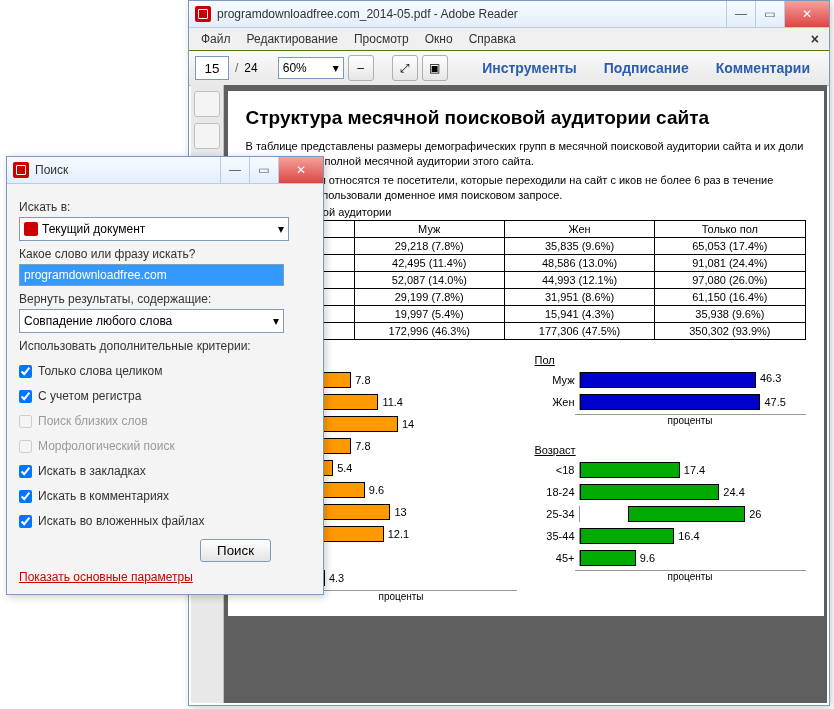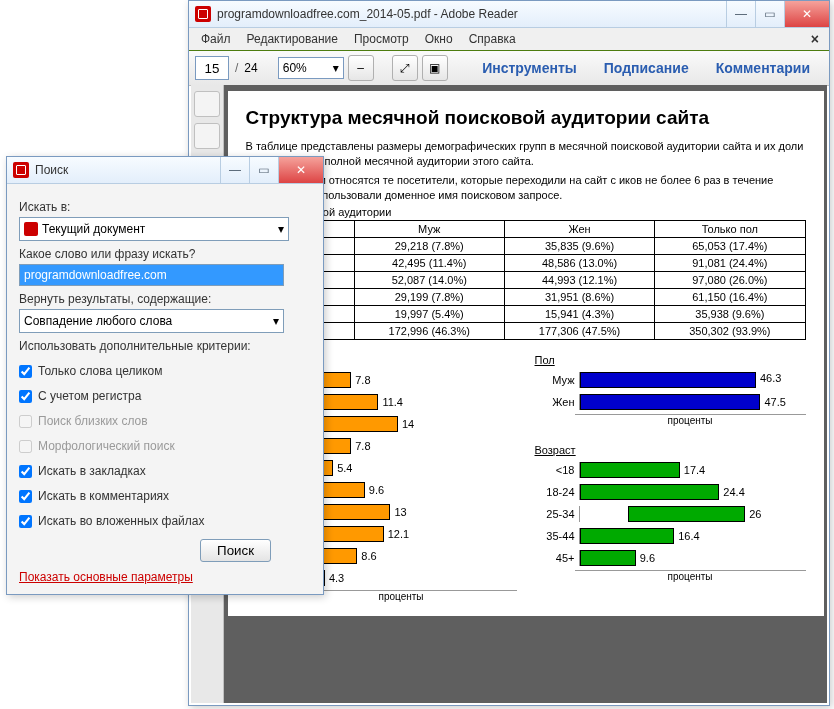--- a/index.html
+++ b/index.html
@@ -228,26 +228,20 @@
                 <div class="lbl">34</div>
                 <div class="baraxis">
                   <div style="display: flex; align-items: center;">
                     <div class="bar or" style="width: 40.3333%;"></div>
                     <span class="val">12.1</span>
                   </div>
                 </div>
               </div>
               <div class="barrow">
                 <div class="lbl">44</div>
-                <div class="baraxis">
-                  <div style="display: flex; align-items: center;">
-                    <div class="bar or" style="width: 28.6667%;"></div>
-                    <span class="val">8.6</span>
-                  </div>
-                </div>
               </div>
               <div class="barrow">
                 <div class="lbl">5+</div>
                 <div class="baraxis">
                   <div style="display: flex; align-items: center;">
                     <div class="bar or" style="width: 14.3333%;"></div>
                     <span class="val">4.3</span>
                   </div>
                 </div>
               </div>

